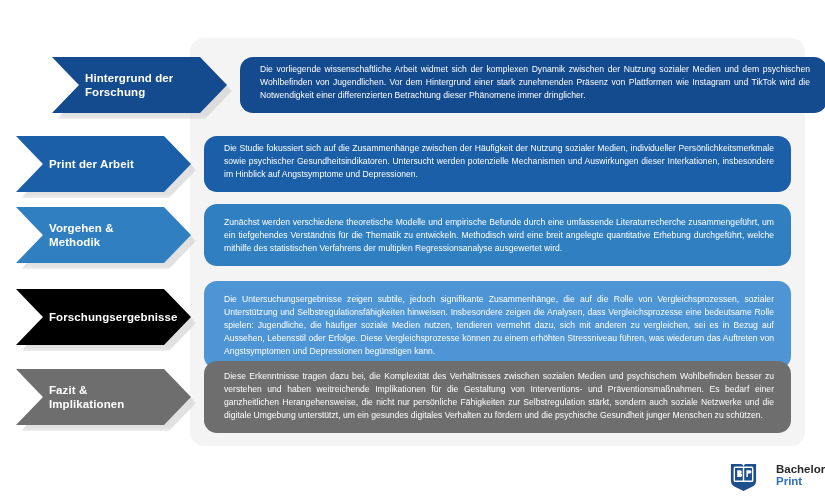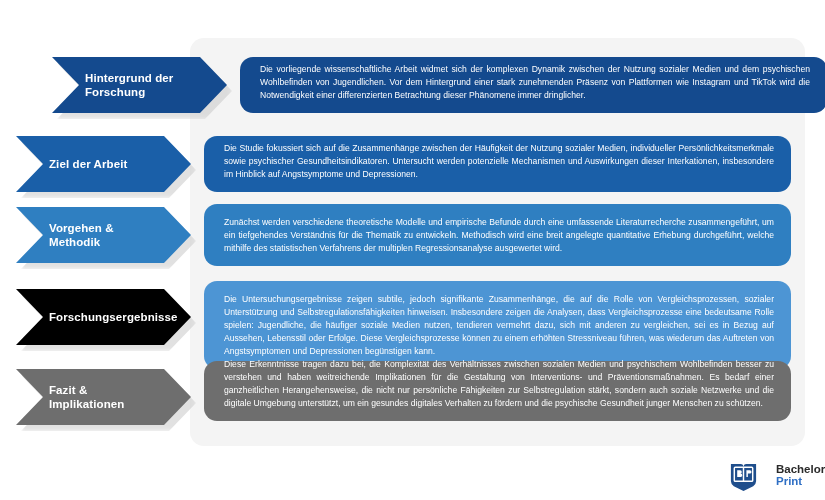--- a/index.html
+++ b/index.html
@@ -141,21 +141,21 @@
     </div>
     <div class="textblock" style="top:0px; height:56px; background:#144a8e;">
       <div class="textblock-inner">Die vorliegende wissenschaftliche Arbeit widmet sich der komplexen Dynamik zwischen der Nutzung sozialer Medien und dem psychischen Wohlbefinden von Jugendlichen. Vor dem Hintergrund einer stark zunehmenden Präsenz von Plattformen wie Instagram und TikTok wird die Notwendigkeit einer differenzierten Betrachtung dieser Phänomene immer dringlicher.</div>
     </div>
   </div>
 
   <div class="row" style="top:136px; height:56px;">
     <div class="chevron-wrap" style="height:56px;">
       <div class="chevron-shadow"></div>
       <div class="chevron" style="background:#1a5fa8;">
-        <span class="chevron-label">Ziel der Arbeit</span>
+        <span class="chevron-label">Print der Arbeit</span>
       </div>
     </div>
     <div class="textblock" style="top:0px; height:56px; background:#1a5fa8;">
       <div class="textblock-inner">Die Studie fokussiert sich auf die Zusammenhänge zwischen der Häufigkeit der Nutzung sozialer Medien, individueller Persönlichkeitsmerkmale sowie psychischer Gesundheitsindikatoren. Untersucht werden potenzielle Mechanismen und Auswirkungen dieser Interkationen, insbesondere im Hinblick auf Angstsymptome und Depressionen.</div>
     </div>
   </div>
 
   <div class="row" style="top:204px; height:62px;">
     <div class="chevron-wrap" style="height:56px; top:3px;">
       <div class="chevron-shadow"></div>
@@ -180,21 +180,21 @@
     </div>
   </div>
 
   <div class="row" style="top:361px; height:72px;">
     <div class="chevron-wrap" style="height:56px; top:8px;">
       <div class="chevron-shadow"></div>
       <div class="chevron" style="background:#6e6e6e;">
         <span class="chevron-label">Fazit &amp; Implikationen</span>
       </div>
     </div>
-    <div class="textblock" style="top:0px; height:60px; background:#6e6e6e;">
+    <div class="textblock" style="top:0px; height:72px; background:#6e6e6e;">
       <div class="textblock-inner">Diese Erkenntnisse tragen dazu bei, die Komplexität des Verhältnisses zwischen sozialen Medien und psychischem Wohlbefinden besser zu verstehen und haben weitreichende Implikationen für die Gestaltung von Interventions- und Präventionsmaßnahmen. Es bedarf einer ganzheitlichen Herangehensweise, die nicht nur persönliche Fähigkeiten zur Selbstregulation stärkt, sondern auch soziale Netzwerke und die digitale Umgebung unterstützt, um ein gesundes digitales Verhalten zu fördern und die psychische Gesundheit junger Menschen zu schützen.</div>
     </div>
   </div>
 
   <div id="logo">
     <svg id="logo-mark" viewBox="0 0 64 64">
       <path d="M6 6 H26 Q32 6 32 13 Q32 6 38 6 H58 V42 Q58 48 52 52 L32 62 L12 52 Q6 48 6 42 Z" fill="#1f4e8c"></path>
       <rect x="13" y="13" width="38" height="29" rx="2" fill="none" stroke="#ffffff" stroke-width="3"></rect>
       <path d="M32 13 V42" stroke="#ffffff" stroke-width="3"></path>
       <path d="M19 19 h6 a3.5 3.5 0 0 1 0 7 h-6 z M19 26 h7 a3.5 3.5 0 0 1 0 7 h-7 z" fill="#ffffff"></path>

